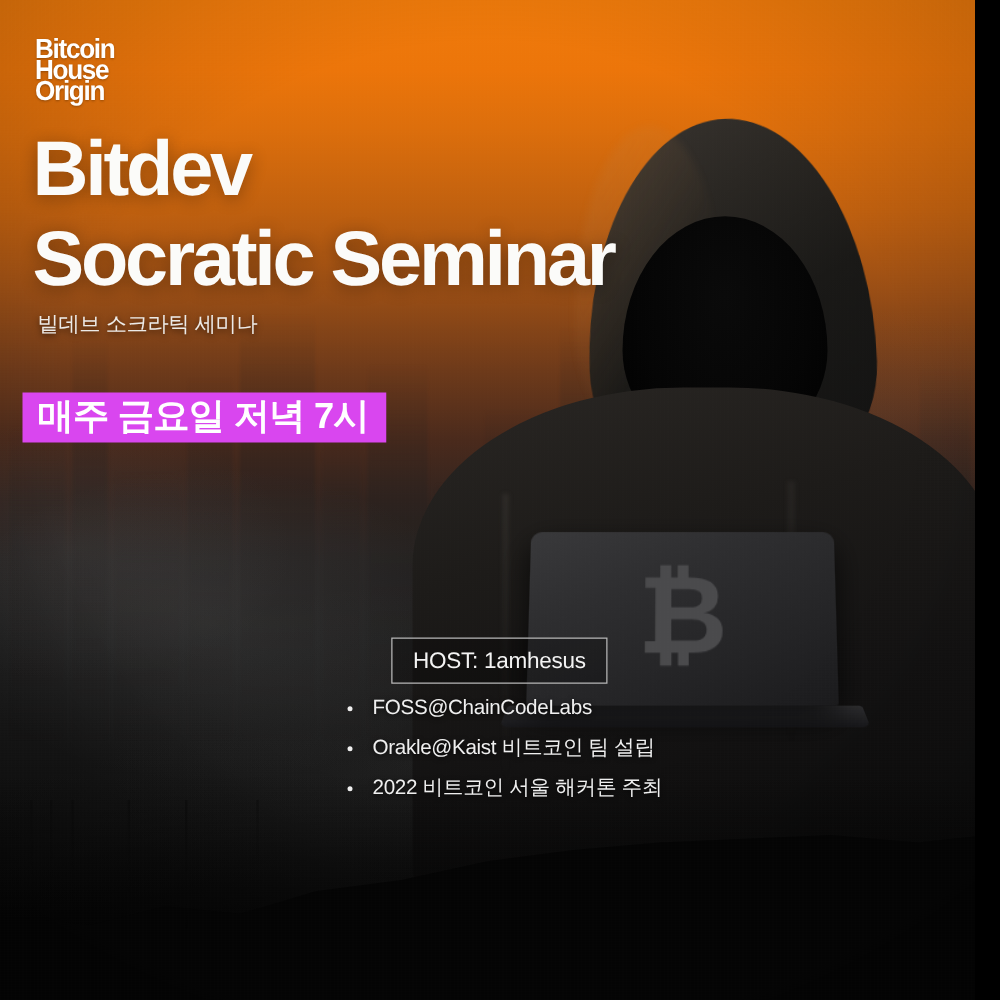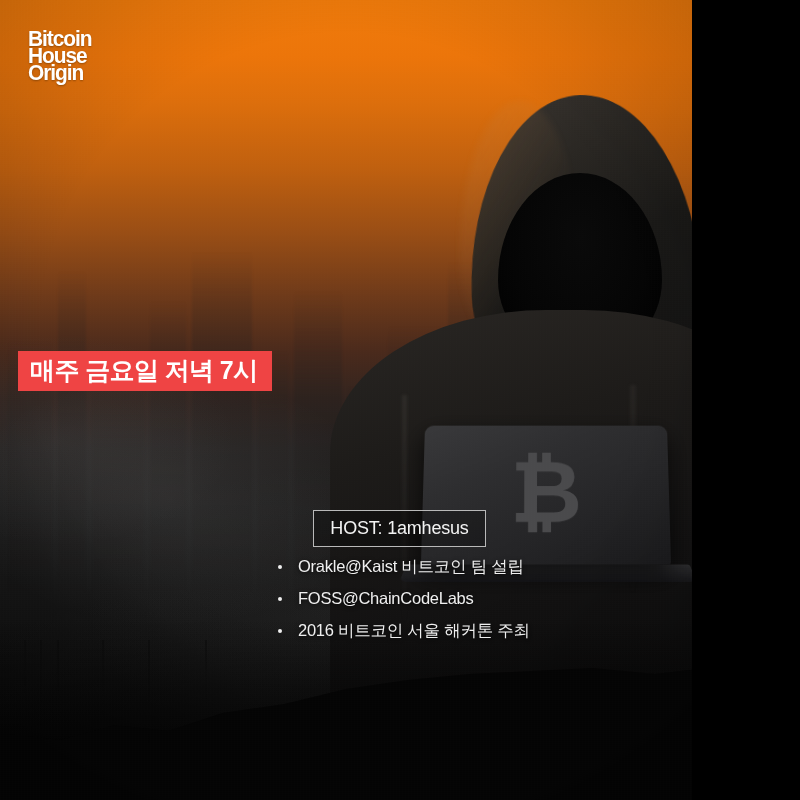--- a/index.html
+++ b/index.html
@@ -6,21 +6,21 @@
   * { margin:0; padding:0; box-sizing:border-box; }
   html,body {
     width:800px; height:800px;
     background:#000;
     font-family:"Liberation Sans", sans-serif;
     overflow:hidden;
   }
 
   .poster {
     position:relative;
-    width:692px; height:800px;
+    width:780px; height:800px;
     overflow:hidden;
     background:#1a1a1a;
   }
 
   
   .bg-gradient {
     position:absolute; inset:0;
     background:
       linear-gradient(to bottom,
         #F07B0B 0%,
@@ -226,28 +226,27 @@
     font-size:17px;
     letter-spacing:-.3px;
     text-shadow:0 1px 5px rgba(0,0,0,.6);
   }
 
   
   .date-badge {
     position:absolute;
     left:18px; top:314px;
     padding:7px 14px 9px 12px;
-    background:#ef4444;
+    background:#d946ef;
     color:#fff;
     font-weight:bold;
-    font-size:25px;
+    font-size:29px;
     line-height:24px;
     letter-spacing:-.6px;
     white-space:nowrap;
-    margin-top:37px;
   }
 
   
   .host-box {
     position:absolute;
     left:313px; top:510px;
     width:173px; height:37px;
     border:1px solid #b9b9b9;
     display:flex; align-items:center; justify-content:center;
     background:rgba(0,0,0,.26);
@@ -375,29 +374,34 @@
   <div class="grain"></div>
 
   <div class="content">
 
     <div class="brand">
       <span>Bitcoin</span>
       <span>House</span>
       <span>Origin</span>
     </div>
 
-
+    <h1 class="headline">
+      <span>Bitdev</span>
+      <span>Socratic Seminar</span>
+    </h1>
+
+    <div class="subtitle">빝데브 소크라틱 세미나</div>
 
     <div class="date-badge">매주 금요일 저녁 7시</div>
 
     <div class="host-box">
       <span>HOST: 1amhesus</span>
     </div>
 
     <ul class="bullets">
+      <li>FOSS@ChainCodeLabs</li>
       <li>Orakle@Kaist 비트코인 팀 설립</li>
-      <li>FOSS@ChainCodeLabs</li>
-      <li>2016 비트코인 서울 해커톤 주최</li>
+      <li>2022 비트코인 서울 해커톤 주최</li>
     </ul>
 
 
   </div>
 </div>
 
 </body></html>

